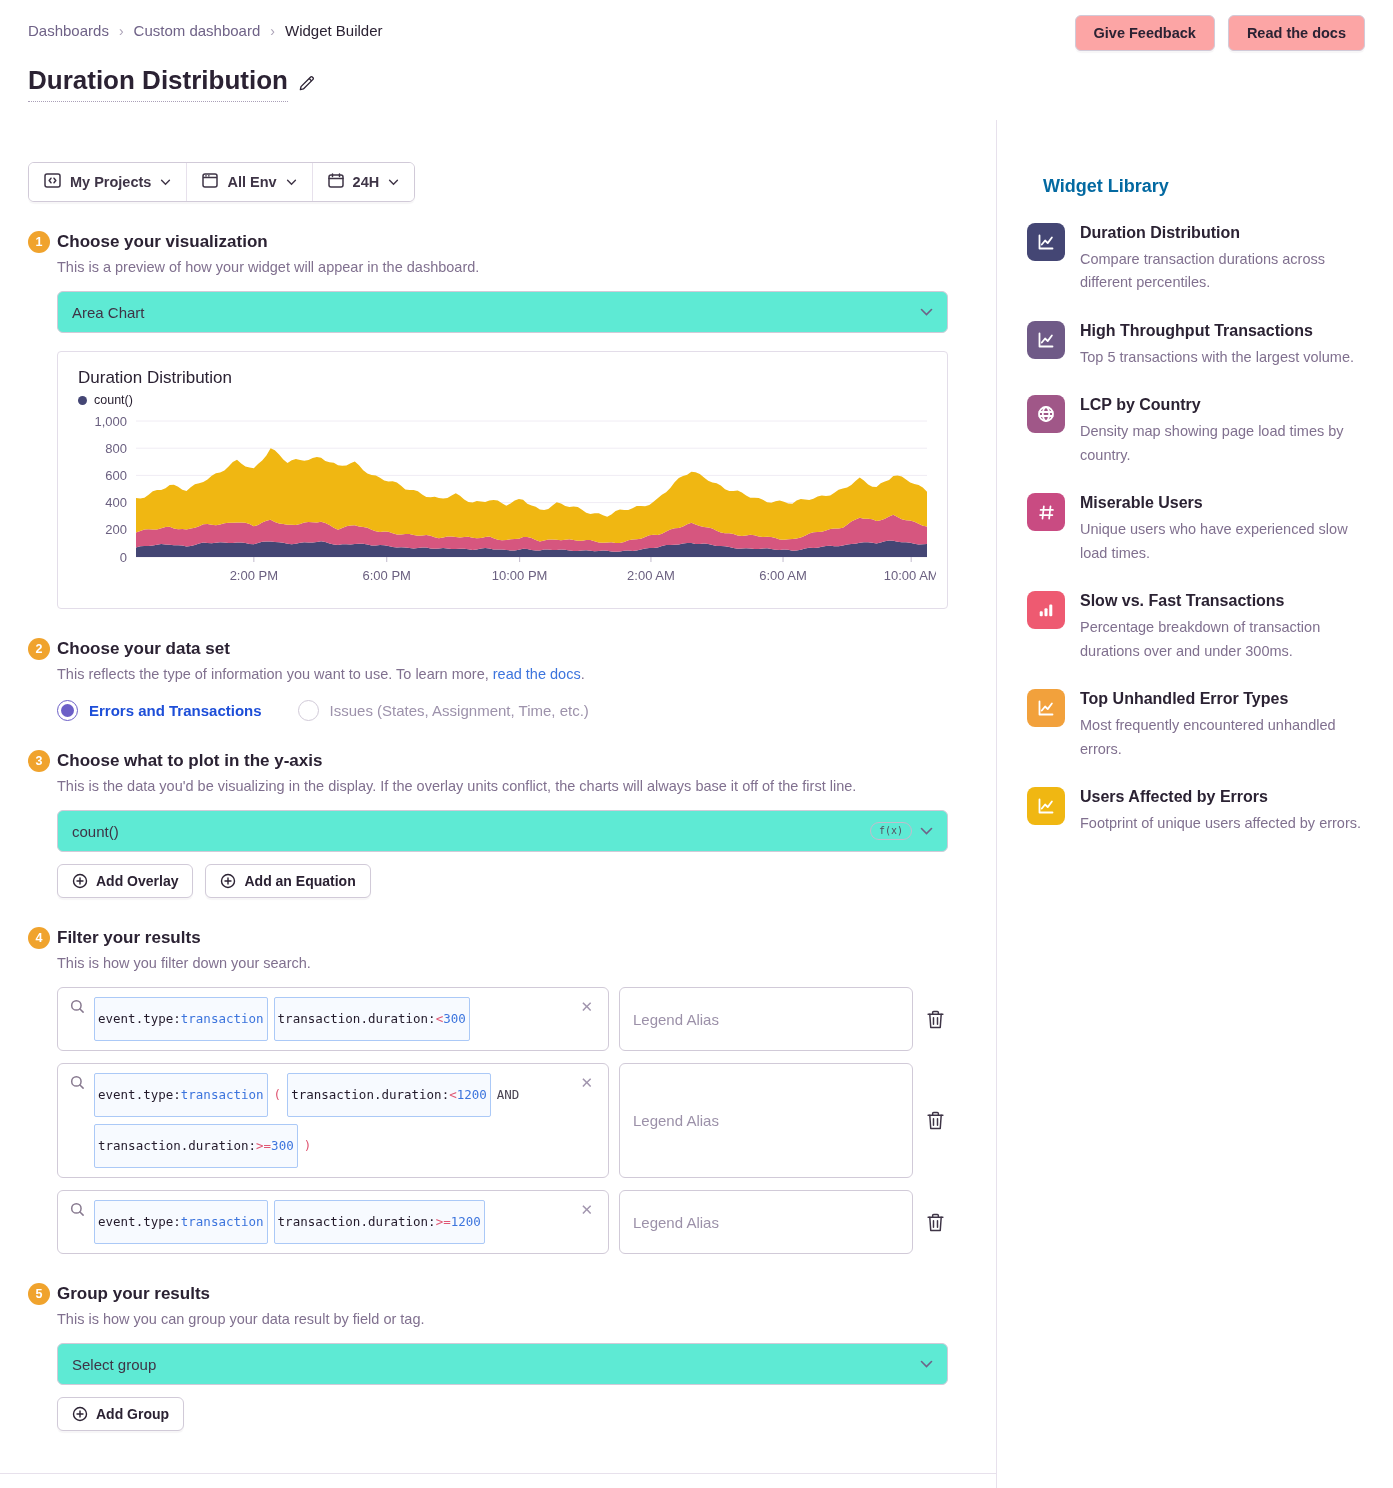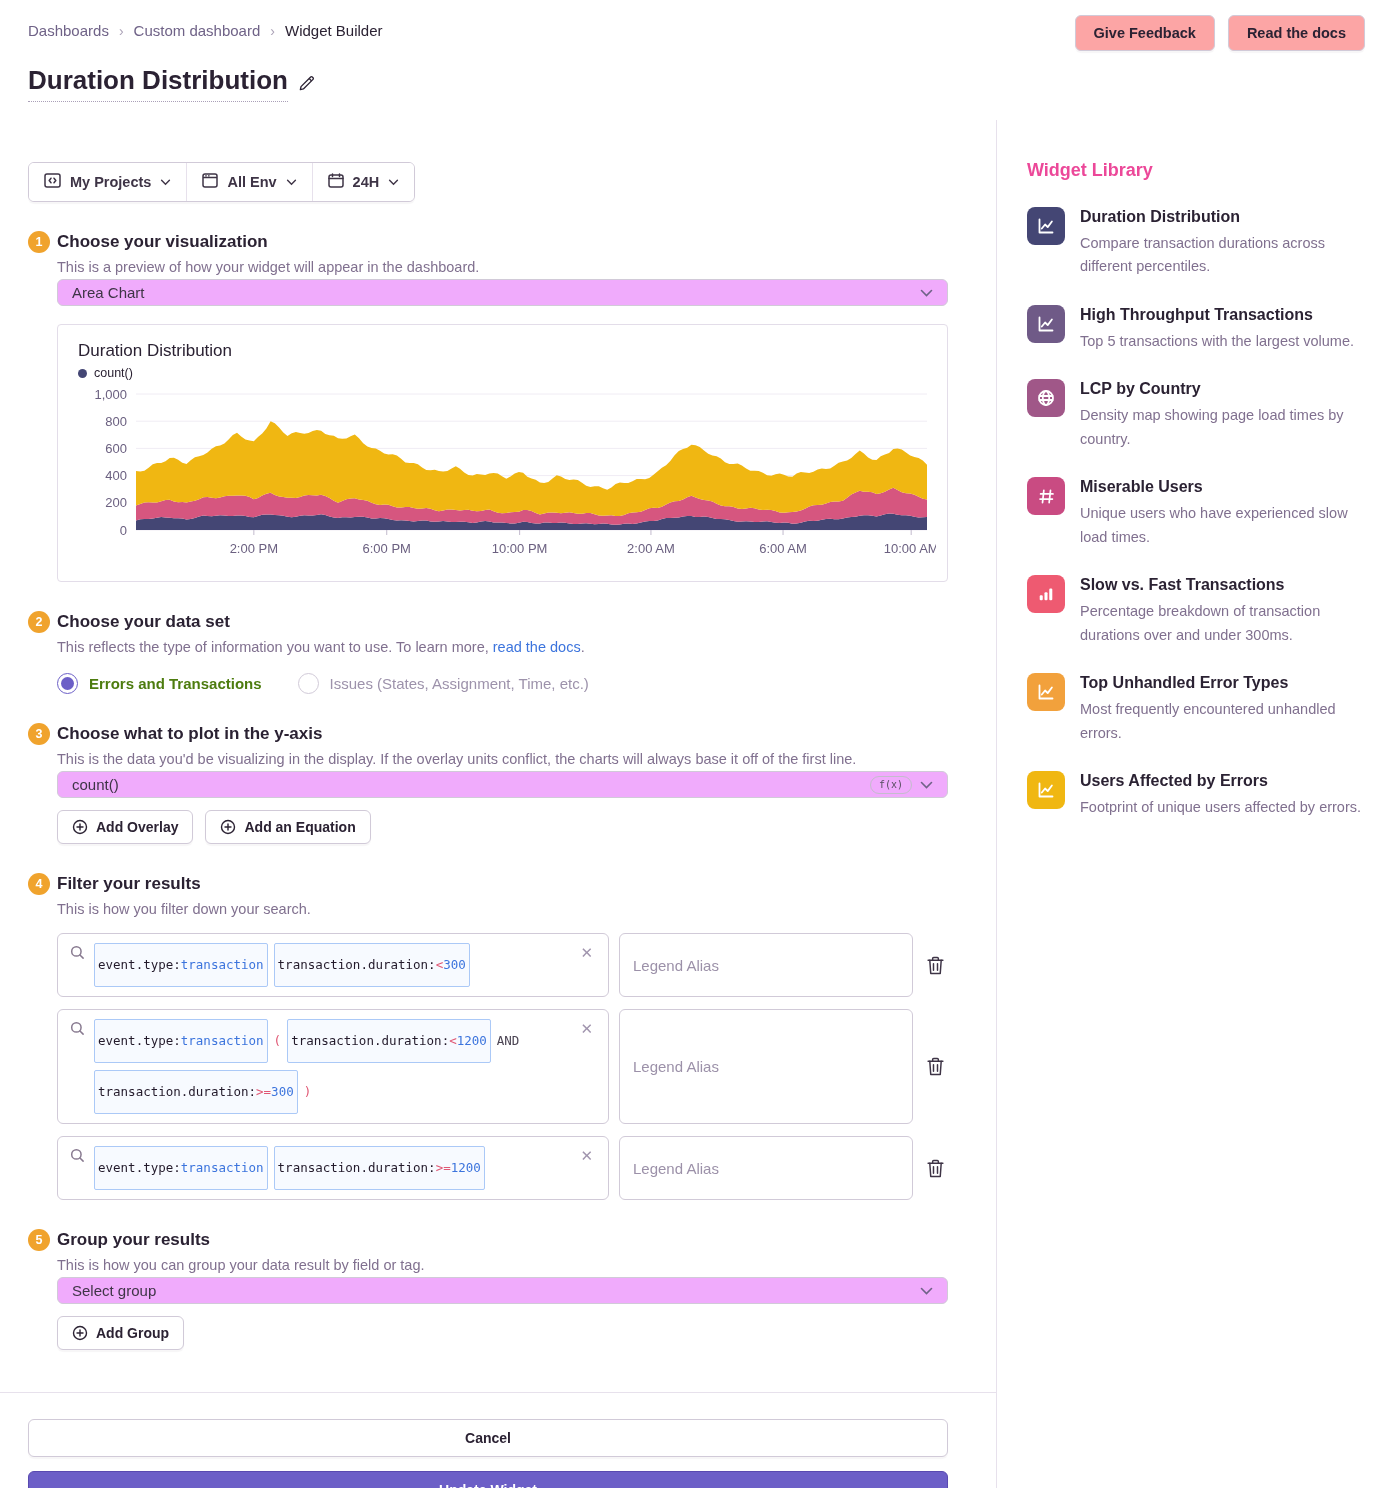--- a/index.html
+++ b/index.html
@@ -45,38 +45,38 @@
 
   
   .section { position:relative; margin-top:30px; padding-left:29px; }
   .step-badge { position:absolute; left:0; top:-1px; width:22px; height:22px; border-radius:50%;
     background:#f0a32d; color:#fff; font-size:12.5px; font-weight:700;
     display:flex; align-items:center; justify-content:center; }
   .section h2 { margin:0; font-size:17px; font-weight:700; color:#2b2233; }
   .subtitle { margin-top:7px; font-size:14.5px; color:#80708f; }
   .subtitle .link { color:#3c74dd; cursor:pointer; }
 
-  .select-field { margin-top:4px; height:27px; background:#f0abfc; border:1px solid #d1cad8; border-radius:6px;
+  .select-field { margin-top:16px; height:42px; background:#5eead4; border:1px solid #d1cad8; border-radius:6px;
     display:flex; align-items:center; justify-content:space-between; padding:0 14px; font-size:15px; color:#3e3446; cursor:pointer; }
 
   
   .chart-panel { margin-top:18px; border:1px solid #e3dde9; border-radius:4px; padding:16px 0 8px 20px; height:258px; }
   .chart-title { font-size:17px; font-weight:500; color:#2b2233; }
   .chart-legend { display:flex; align-items:center; gap:7px; margin-top:5px; font-size:12.5px; color:#2b2233; }
   .legend-dot { width:9px; height:9px; border-radius:50%; }
   #chart-svg { display:block; margin-top:6px; overflow:hidden; }
   #chart-svg text { font-family:"Liberation Sans", sans-serif; }
 
   
   .radio-row { margin-top:18px; display:flex; align-items:center; gap:36px; }
   .radio-opt { display:flex; align-items:center; gap:11px; font-size:15px; cursor:pointer; }
   .radio { width:21px; height:21px; border-radius:50%; border:1px solid #d1cad8; background:#fff; position:relative; flex:none; }
   .radio.on { border-color:#6c5fc7; }
   .radio.on::after { content:""; position:absolute; inset:3px; border-radius:50%; background:#6c5fc7; }
-  .radio-label.on { font-weight:700; color:#4d7c0f; }
+  .radio-label.on { font-weight:700; color:#1d4ed8; }
   .radio-label.off { color:#9d92ab; }
 
   
   .fx-pill { border:1px solid #c4bccd; border-radius:10px; padding:2px 8px 3px;
     font-family:"DejaVu Sans Mono", monospace; font-size:10px; color:#554d5e; }
   .btn-row { margin-top:12px; display:flex; gap:12px; }
   .btn-outline { display:inline-flex; align-items:center; gap:8px; height:34px; padding:0 14px;
     background:#fff; border:1px solid #d1cad8; border-radius:6px;
     font-size:14px; font-weight:700; color:#2b2233; box-shadow:0 2px 1px rgba(43,34,51,.04); }
   .btn-outline svg { color:#2b2233; }
@@ -104,21 +104,21 @@
 
   
   .action-bar { margin:42px -48px 0 -28px; padding:26px 48px 6px 28px; border-top:1px solid #e7e1ec;
     display:flex; justify-content:flex-end; gap:14px;flex-direction:column; }
   .btn-cancel { height:38px; padding:0 18px; background:#fff; border:1px solid #d1cad8; border-radius:6px;
     font-size:14px; font-weight:700; color:#2b2233; box-shadow:0 2px 1px rgba(43,34,51,.04); }
   .btn-primary { height:38px; padding:0 16px; background:#6c5fc7; border:1px solid #594ab0; border-radius:6px;
     font-size:14px; font-weight:700; color:#fff; box-shadow:0 2px 1px rgba(43,34,51,.08); }
 
   
-  .lib-title { margin:0; font-size:18px; font-weight:700; color:#ec4899; }
+  .lib-title { margin:16px; font-size:18px; font-weight:700; color:#0369a1; }
   .lib-item { display:flex; gap:15px; margin-top:26px; cursor:pointer; }
   .lib-icon { width:38px; height:38px; border-radius:8px; flex:none; display:flex; align-items:center; justify-content:center; }
   .lib-item-title { font-size:16px; font-weight:600; color:#2b2233; margin-top:1px; }
   .lib-item-desc { margin-top:6px; font-size:14.5px; color:#80708f; line-height:1.62; max-width:292px; }
 
   
   .footer { position:relative; height:47px; background:#faf9fb; border-top:1px solid #ded7e5;
     display:flex; align-items:center; justify-content:space-between; padding:0 28px; }
   .footer-links { display:flex; gap:20px; font-size:14.5px; color:#be185d; }
   .footer-links span { cursor:pointer; }

